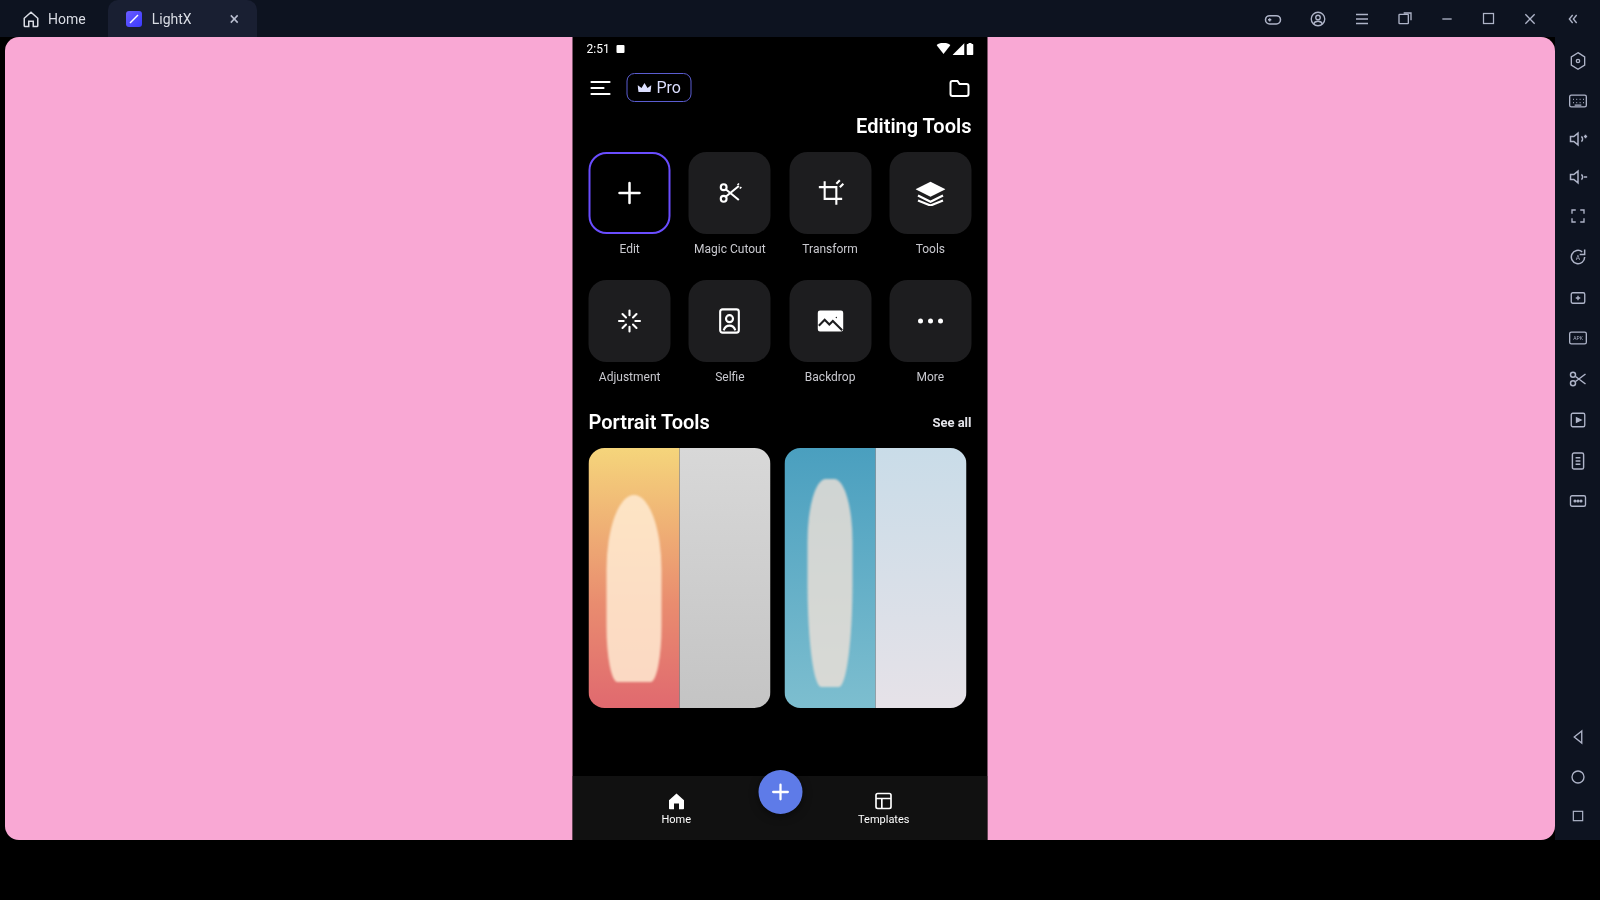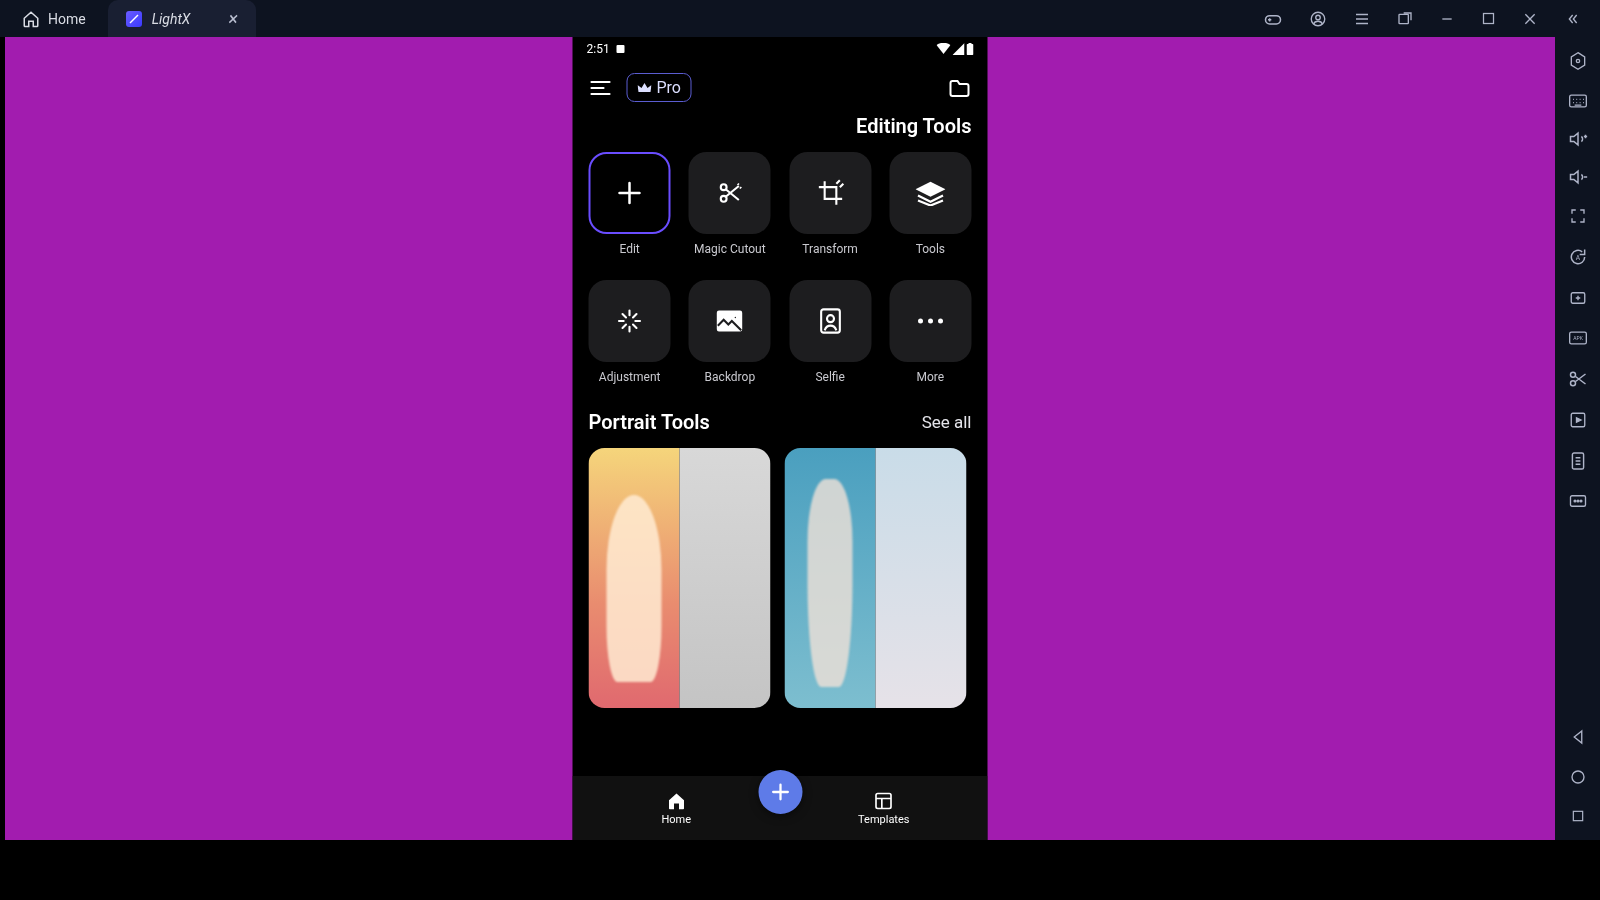--- a/index.html
+++ b/index.html
@@ -2,28 +2,28 @@
 <html><head>
 <meta charset="utf-8">
 <style>
 * { margin: 0; padding: 0; box-sizing: border-box; font-family: -apple-system, BlinkMacSystemFont, "Segoe UI", Roboto, sans-serif; }
 body { width: 1600px; height: 900px; background: #000; overflow: hidden; position: relative; }
 
 
 .window-titlebar { position: absolute; top: 0; left: 0; right: 0; height: 37px; background: #0d1320; display: flex; align-items: center; z-index: 10; }
 .titlebar-left { display: flex; align-items: center; height: 100%; }
 .home-btn { display: flex; align-items: center; gap: 8px; padding: 0 22px; height: 100%; color: #d9dce4; font-size: 14px; cursor: pointer; }
-.tab { display: flex; align-items: center; gap: 10px; padding: 0 18px; height: 100%; background: #191f32; border-radius: 10px 10px 0 0; color: #d9dce4; font-size: 14px; position: relative; font-style: italic; }
+.tab { display: flex; align-items: center; gap: 10px; padding: 0 18px; height: 100%; background: #191f32; border-radius: 10px 10px 0 0; color: #d9dce4; font-size: 14px; position: relative; }
 .tab-icon { width: 16px; height: 16px; background: linear-gradient(135deg, #6b5cff, #3a3aff); border-radius: 3px; display: flex; align-items: center; justify-content: center; }
 .tab-close { margin-left: 28px; color: #b9bed0; font-size: 18px; cursor: pointer; }
 .titlebar-right { margin-left: auto; display: flex; align-items: center; gap: 26px; padding-right: 20px; color: #aeb4c8; }
 .titlebar-right > * { cursor: pointer; }
 
 
-.content-area { position: absolute; top: 37px; left: 5px; right: 45px; bottom: 60px; background: #a21caf; }
+.content-area { position: absolute; top: 37px; left: 5px; right: 45px; bottom: 60px; background: #f9a8d4; border-radius: 14px; }
 
 
 .right-sidebar { position: absolute; top: 37px; right: 0; width: 45px; bottom: 60px; background: #0d1320; display: flex; flex-direction: column; align-items: center; padding-top: 14px; gap: 22px; color: #aeb4c8; }
 .right-sidebar .spacer { flex: 1; }
 .rs-icon { cursor: pointer; display: flex; align-items: center; justify-content: center; }
 
 
 .phone { position: absolute; left: 50%; transform: translateX(-50%); top: 0; width: 415px; height: 100%; background: #000; display: flex; flex-direction: column; overflow: hidden; }
 .status-bar { height: 24px; display: flex; align-items: center; padding: 0 14px; font-size: 12px; color: #fff; }
 .status-right { margin-left: auto; display: flex; align-items: center; gap: 2px; }
@@ -35,21 +35,21 @@
 
 .section { padding: 0 16px; text-align: right; }
 .section-title { color: #fff; font-size: 20px; font-weight: 600; margin-bottom: 14px; }
 .tool-grid { display: grid; grid-template-columns: repeat(4, 1fr); gap: 24px 18px; }
 .tool-item { display: flex; flex-direction: column; align-items: center; gap: 8px; cursor: pointer; }
 .tool-tile { width: 82px; height: 82px; background: #1d1d1f; border-radius: 18px; display: flex; align-items: center; justify-content: center; color: #fff; }
 .tool-tile.highlight { background: #000; border: 2px solid #6a4dff; }
 .tool-label { font-size: 12px; color: #c9c9cf; }
 
 .section-header-row { display: flex; align-items: center; justify-content: space-between; margin-top: 26px; margin-bottom: 14px; }
-.see-all { color: #e4e4ea; font-size: 17px; cursor: pointer; }
+.see-all { color: #e4e4ea; font-size: 13px; cursor: pointer; font-weight: bold; }
 
 .portrait-row { display: flex; gap: 14px; overflow: hidden; }
 .portrait-card { flex: 0 0 182px; height: 260px; border-radius: 16px; overflow: hidden; display: flex; cursor: pointer; }
 .pc-left, .pc-right { flex: 1; }
 
 .pc1-left { background: linear-gradient(#f5d57b, #e98c6f 60%, #e0696f); }
 .pc1-right { background: linear-gradient(#d8d8d8, #c4c4c4); }
 
 .pc2-left { background: linear-gradient(#4a9fbf, #7dbecf); }
 .pc2-right { background: linear-gradient(#c9dce8, #e6e2e8); }
@@ -230,38 +230,38 @@
           <div class="tool-tile">
             <svg width="28" height="28" viewBox="0 0 24 24" fill="none" stroke="#fff" stroke-width="1.8" stroke-linecap="round">
                 <path d="M12 3v4M12 17v4M3 12h4M17 12h4M6 6l3 3M15 15l3 3M18 6l-3 3M9 15l-3 3"></path>
               </svg>
           </div>
           <span class="tool-label">Adjustment</span>
         </div>
 
         <div class="tool-item">
           <div class="tool-tile">
+            <svg width="24" height="28" viewBox="0 0 20 24" fill="none" stroke="#fff" stroke-width="1.8">
+                <rect x="2" y="2" width="16" height="20" rx="2"></rect>
+                <circle cx="10" cy="10" r="3"></circle>
+                <path d="M5 20c1-3 3-4 5-4s4 1 5 4"></path>
+              </svg>
+          </div>
+          <span class="tool-label">Selfie</span>
+        </div>
+
+        <div class="tool-item">
+          <div class="tool-tile">
             <svg width="28" height="24" viewBox="0 0 24 20" fill="none" stroke="#fff" stroke-width="1.8">
                 <rect x="2" y="2" width="20" height="16" rx="1" fill="#fff"></rect>
                 <path d="M2 14l5-5 4 4 3-3 8 8" stroke="#1d1d1f"></path>
                 <circle cx="17" cy="7" r="1.5" fill="#1d1d1f"></circle>
               </svg>
           </div>
           <span class="tool-label">Backdrop</span>
-        </div>
-
-        <div class="tool-item">
-          <div class="tool-tile">
-            <svg width="24" height="28" viewBox="0 0 20 24" fill="none" stroke="#fff" stroke-width="1.8">
-                <rect x="2" y="2" width="16" height="20" rx="2"></rect>
-                <circle cx="10" cy="10" r="3"></circle>
-                <path d="M5 20c1-3 3-4 5-4s4 1 5 4"></path>
-              </svg>
-          </div>
-          <span class="tool-label">Selfie</span>
         </div>
 
         <div class="tool-item">
           <div class="tool-tile">
             <svg width="30" height="8" viewBox="0 0 30 8" fill="#fff">
                 <circle cx="5" cy="4" r="2.5"></circle>
                 <circle cx="15" cy="4" r="2.5"></circle>
                 <circle cx="25" cy="4" r="2.5"></circle>
               </svg>
           </div>

